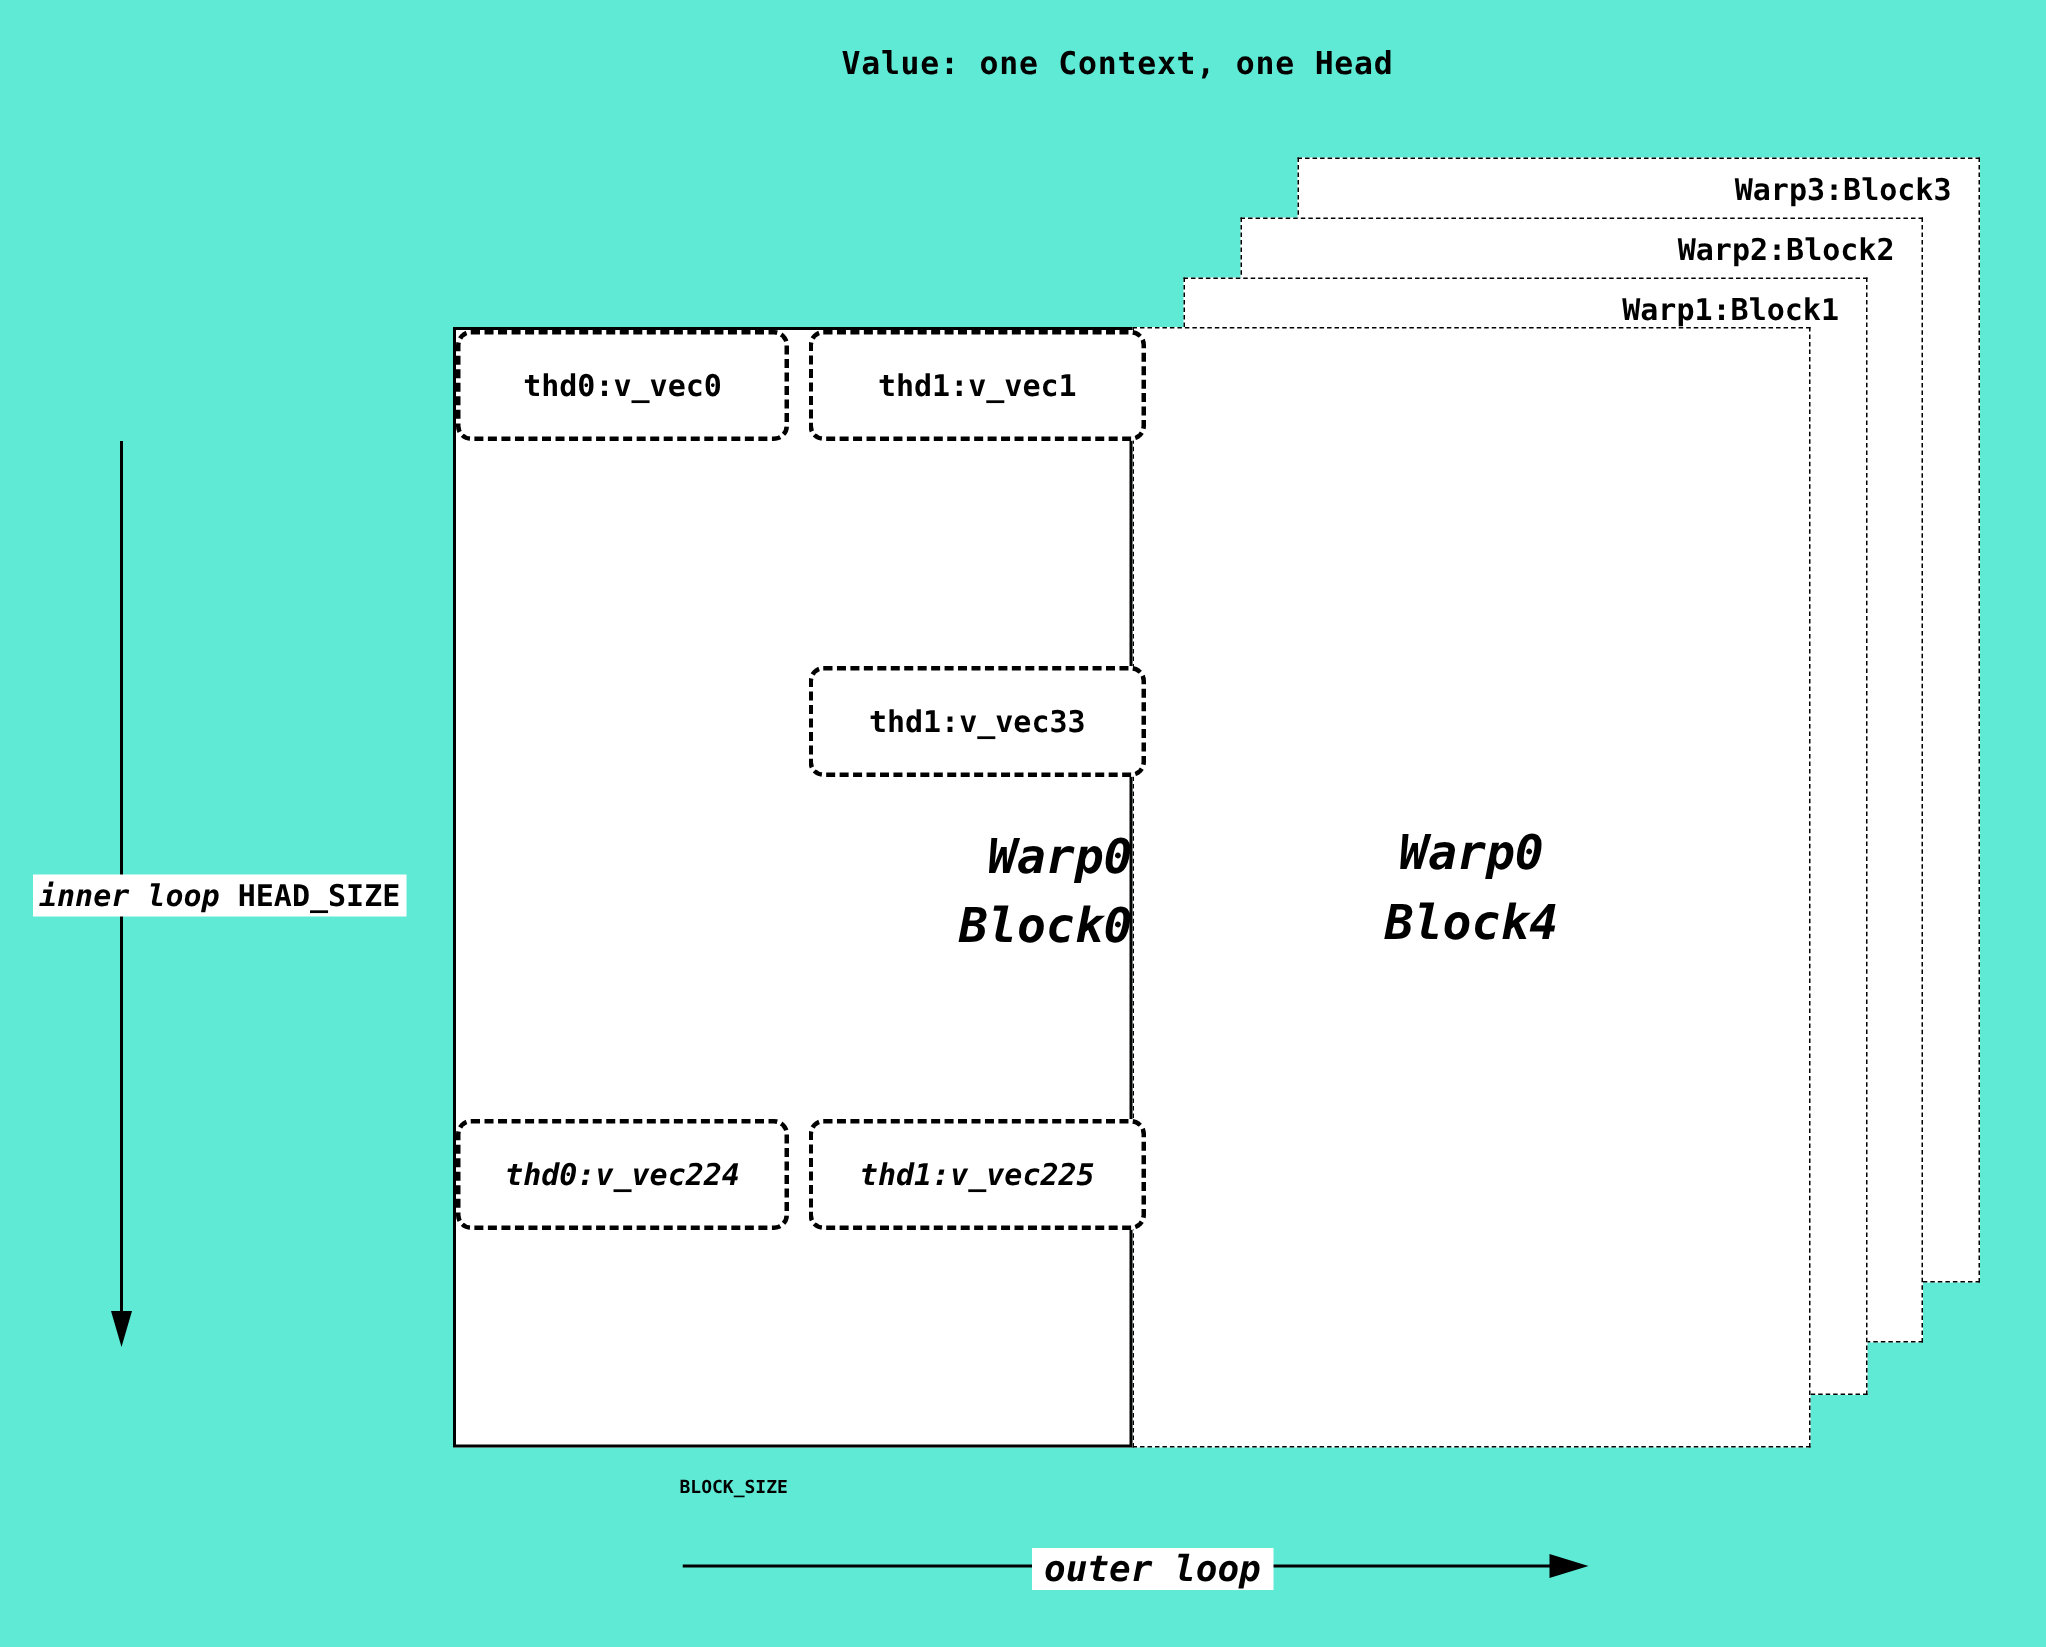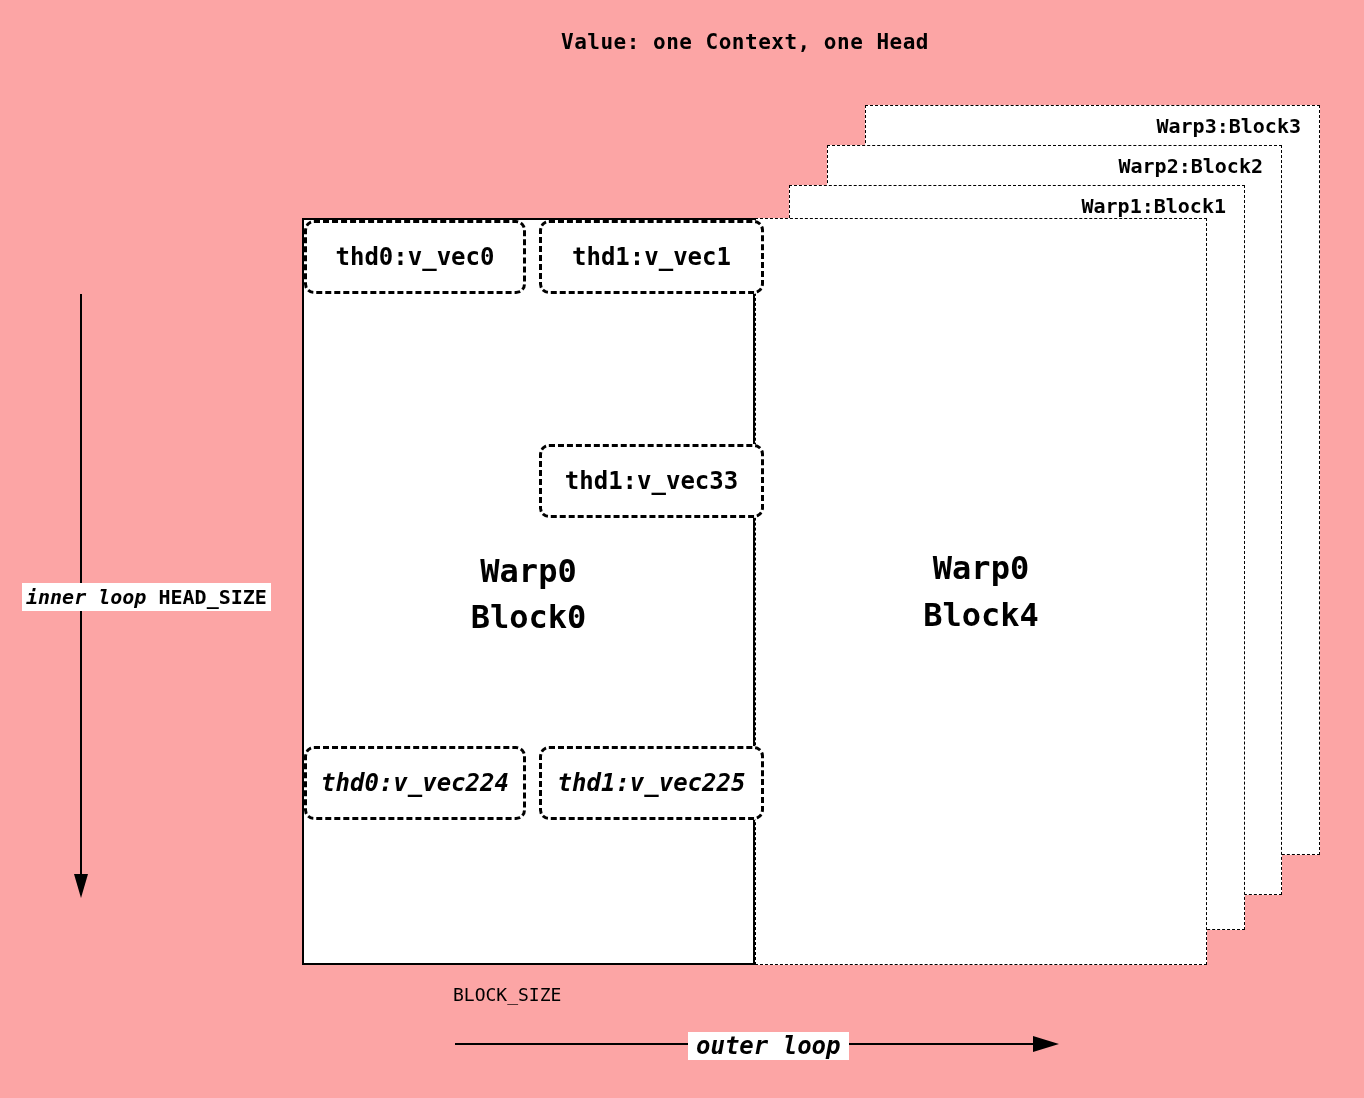--- a/index.html
+++ b/index.html
@@ -1,21 +1,21 @@
 <!DOCTYPE html>
 <html><head>
 <meta charset="utf-8">
 <style>
   * { margin: 0; padding: 0; box-sizing: border-box; }
   html, body { background: #ffffff; }
   .canvas {
     position: relative;
     width: 1364px;
     height: 1098px;
-    background: #fca5a5;
+    background: #5eead4;
     font-family: "DejaVu Sans Mono", "Liberation Mono", monospace;
     color: #000000;
     overflow: hidden;
   }
   .title {
     position: absolute;
     left: 430px;
     top: 30px;
     width: 630px;
     text-align: center;
@@ -44,22 +44,23 @@
     background: #ffffff;
     border: 1px dashed #000000;
     display: flex;
     flex-direction: column;
     align-items: center;
     justify-content: center;
   }
   .block-name {
     font-size: 32px;
     font-weight: bold;
+    font-style: italic;
     line-height: 1.45;
-    text-align: center;
+    text-align: right;
   }
   .main-block {
     position: absolute;
     left: 302px; top: 218px; width: 453px; height: 747px;
     background: #ffffff;
     border: 2px solid #000000;
   }
   .block0-name {
     position: absolute;
     left: 302px;
@@ -69,21 +70,21 @@
   }
   .vec-cell {
     position: absolute;
     height: 74px;
     border: 3px dashed #000000;
     border-radius: 10px;
     background: #ffffff;
     display: flex;
     align-items: center;
     justify-content: center;
-    font-size: 24px;
+    font-size: 20px;
     font-weight: bold;
   }
   .col-a { left: 304px; width: 222px; }
   .col-b { left: 539px; width: 225px; }
   .row-0 { top: 220px; }
   .row-1 { top: 444px; }
   .row-2 { top: 746px; font-style: italic; }
   .arrow-svg { position: absolute; }
   .inner-loop-arrow { left: 68px; top: 290px; width: 26px; height: 612px; }
   .outer-loop-arrow { left: 455px; top: 1030px; width: 605px; height: 28px; }
@@ -95,22 +96,22 @@
     padding: 2px 4px;
     font-size: 20px;
     font-weight: bold;
     white-space: nowrap;
   }
   .italic { font-style: italic; }
   .block-size-label {
     position: absolute;
     left: 453px;
     top: 984px;
-    font-size: 18px;
-    font-weight: normal;
+    font-size: 12px;
+    font-weight: bold;
   }
   .outer-loop-label {
     position: absolute;
     left: 688px;
     top: 1032px;
     background: #ffffff;
     padding: 0 8px;
     font-size: 24px;
     font-weight: bold;
     font-style: italic;

